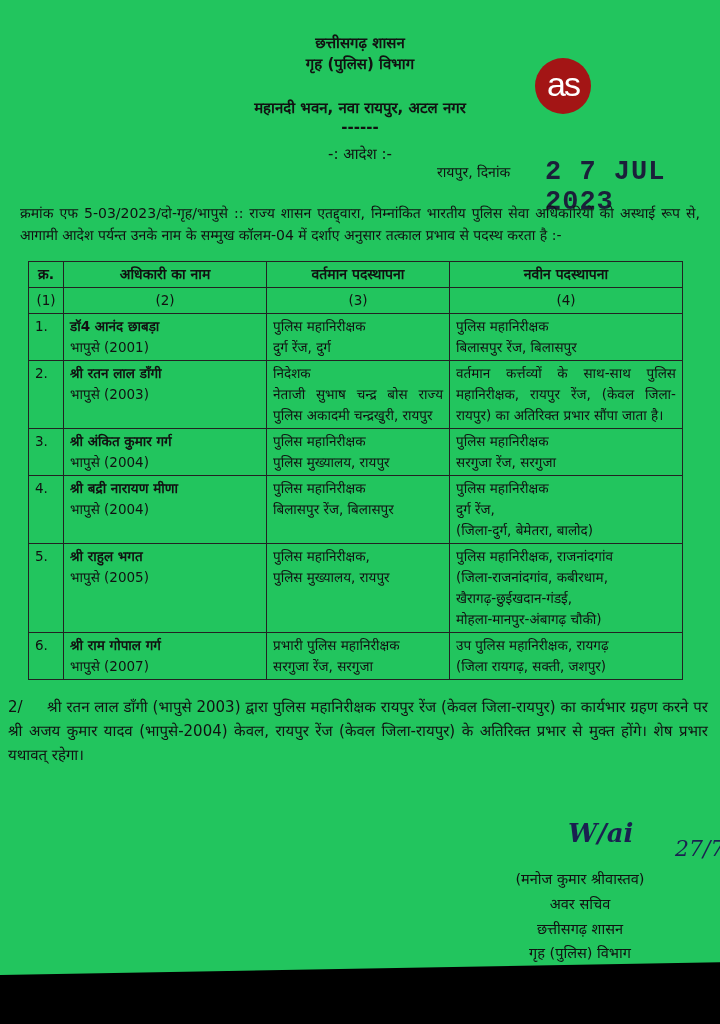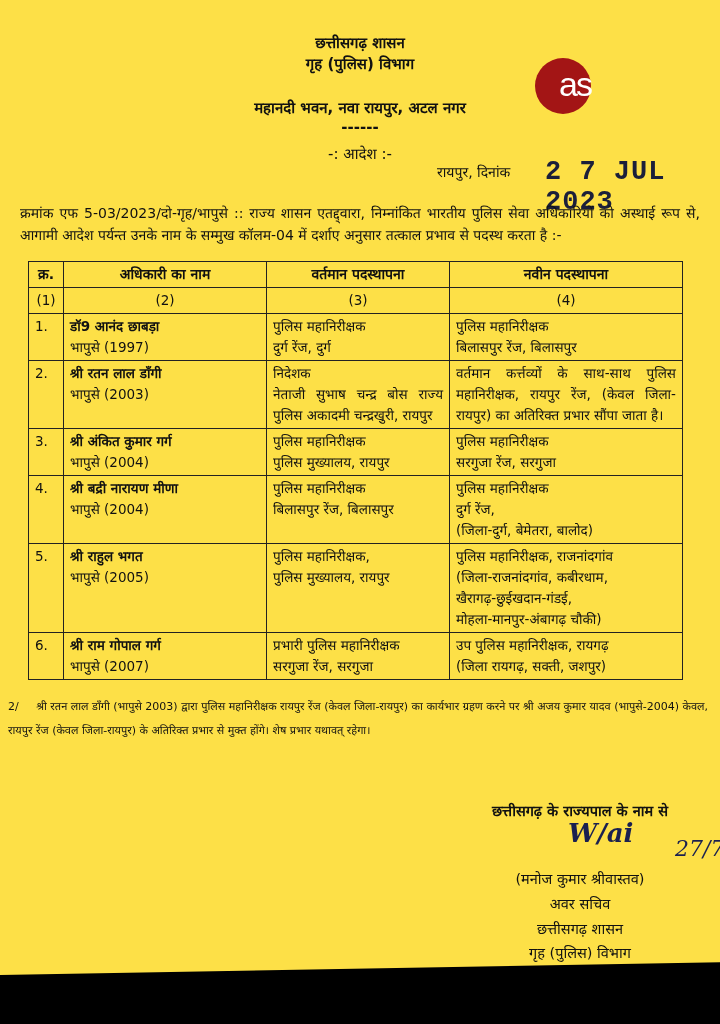--- a/index.html
+++ b/index.html
@@ -2,40 +2,40 @@
 <html><head>
 <meta charset="utf-8">
 <style>
   html, body { margin:0; padding:0; }
   body {
     width:720px; height:1024px; background:#000; position:relative; overflow:hidden;
     font-family:"DejaVu Sans", sans-serif; color:#111;
   }
   .paper {
     position:absolute; left:0; top:0; width:720px; height:975px;
-    background:#fde047;
+    background:#22c55e;
     clip-path: polygon(0 0, 100% 0, 100% 98.7%, 0 100%);
   }
   .hdr { position:absolute; left:0; width:720px; text-align:center; font-weight:bold; font-size:15px; }
   .logo {
     position:absolute; left:535px; top:58px; width:56px; height:56px; border-radius:50%;
     background:#a31515; color:#fff; font-family:"Liberation Sans", sans-serif; font-size:34px;
-    line-height:52px; text-align:right; letter-spacing:-2px;
+    line-height:52px; text-align:center; letter-spacing:-2px;
   }
   .date-line { position:absolute; left:437px; top:162px; font-size:14px; }
   .date-stamp { position:absolute; left:545px; top:157px; font-family:Liberation Mono, monospace; font-size:27px; font-weight:bold; color:#1b1f3a; letter-spacing:1px; }
   .intro { position:absolute; left:20px; top:202px; width:680px; font-size:14px; line-height:22px; text-align:justify; }
   table.tbl { position:absolute; left:28px; top:261px; width:655px; border-collapse:collapse; font-size:13.5px; }
   .tbl td, .tbl th { border:1.5px solid #222; vertical-align:top; padding:2px 6px; line-height:21px; }
   .tbl th { font-weight:bold; text-align:center; font-size:14px; }
   .tbl .idx { text-align:center; }
   .tbl .name { font-weight:bold; }
   .c1 { width:22px; } .c2 { width:190px; } .c3 { width:170px; }
   .cmo { position:absolute; left:42px; top:420px; font-family:"Liberation Sans", sans-serif; font-size:18px; color:#111; }
-  .para2 { position:absolute; left:8px; top:695px; width:700px; font-size:11px; line-height:24px; text-align:justify; }
+  .para2 { position:absolute; left:8px; top:695px; width:700px; font-size:15px; line-height:24px; text-align:justify; }
   .sig { position:absolute; left:440px; width:280px; text-align:center; font-size:14.5px; }
   .sig.bold { font-weight:bold; }
   .scribble { position:absolute; left:568px; top:818px; font-family:"DejaVu Serif", serif; font-style:italic; font-size:26px; color:#1a2050;font-weight:bold; }
   .scribble-date { position:absolute; left:675px; top:836px; font-family:"DejaVu Serif", serif; font-style:italic; font-size:22px; color:#1a2050; }
 </style>
 </head>
 <body>
 
 <div class="paper">
   <div class="hdr" style="top:32px">छत्तीसगढ़ शासन</div>
@@ -63,22 +63,22 @@
         <td class="idx">(1)</td>
         <td class="idx">(2)</td>
         <td class="idx">(3)</td>
         <td class="idx">(4)</td>
       </tr>
     </thead>
     <tbody>
       <tr>
         <td>1.</td>
         <td>
-            <div class="name">डॉ9 आनंद छाबड़ा</div>
-            <div>भापुसे (1997)</div>
+            <div class="name">डॉ4 आनंद छाबड़ा</div>
+            <div>भापुसे (2001)</div>
           </td>
         <td style="white-space:pre-line">पुलिस महानिरीक्षक
 दुर्ग रेंज, दुर्ग</td>
         <td style="white-space:pre-line">पुलिस महानिरीक्षक
 बिलासपुर रेंज, बिलासपुर</td>
       </tr>
       <tr>
         <td>2.</td>
         <td>
             <div class="name">श्री रतन लाल डाँगी</div>
@@ -134,20 +134,19 @@
 सरगुजा रेंज, सरगुजा</td>
         <td style="white-space:pre-line">उप पुलिस महानिरीक्षक, रायगढ़
 (जिला रायगढ़, सक्ती, जशपुर)</td>
       </tr>
     </tbody>
   </table>
 
 
   <div class="para2" style="white-space:pre-wrap">2/     श्री रतन लाल डाँगी (भापुसे 2003) द्वारा पुलिस महानिरीक्षक रायपुर रेंज (केवल जिला-रायपुर) का कार्यभार ग्रहण करने पर श्री अजय कुमार यादव (भापुसे-2004) केवल, रायपुर रेंज (केवल जिला-रायपुर) के अतिरिक्त प्रभार से मुक्त होंगे। शेष प्रभार यथावत् रहेगा।</div>
 
-  <div class="sig bold" style="top:800px">छत्तीसगढ़ के राज्यपाल के नाम से</div>
   <div class="scribble">W/ai</div>
   <div class="scribble-date">27/7</div>
   <div class="sig" style="top:868px">(मनोज कुमार श्रीवास्तव)</div>
   <div class="sig" style="top:893px">अवर सचिव</div>
   <div class="sig" style="top:918px">छत्तीसगढ़ शासन</div>
   <div class="sig" style="top:942px">गृह (पुलिस) विभाग</div>
 </div>
 
 </body></html>

